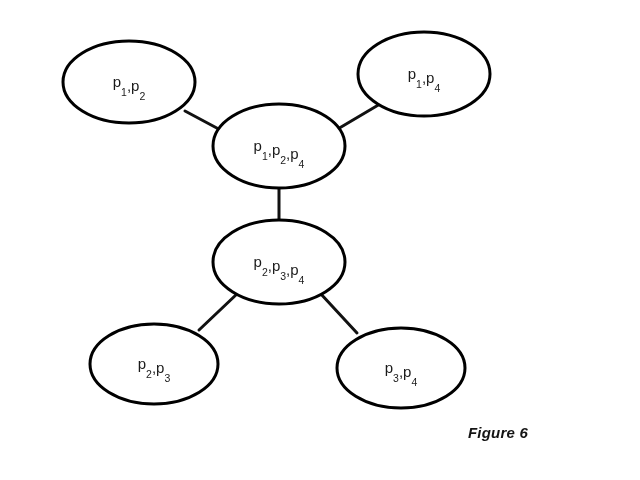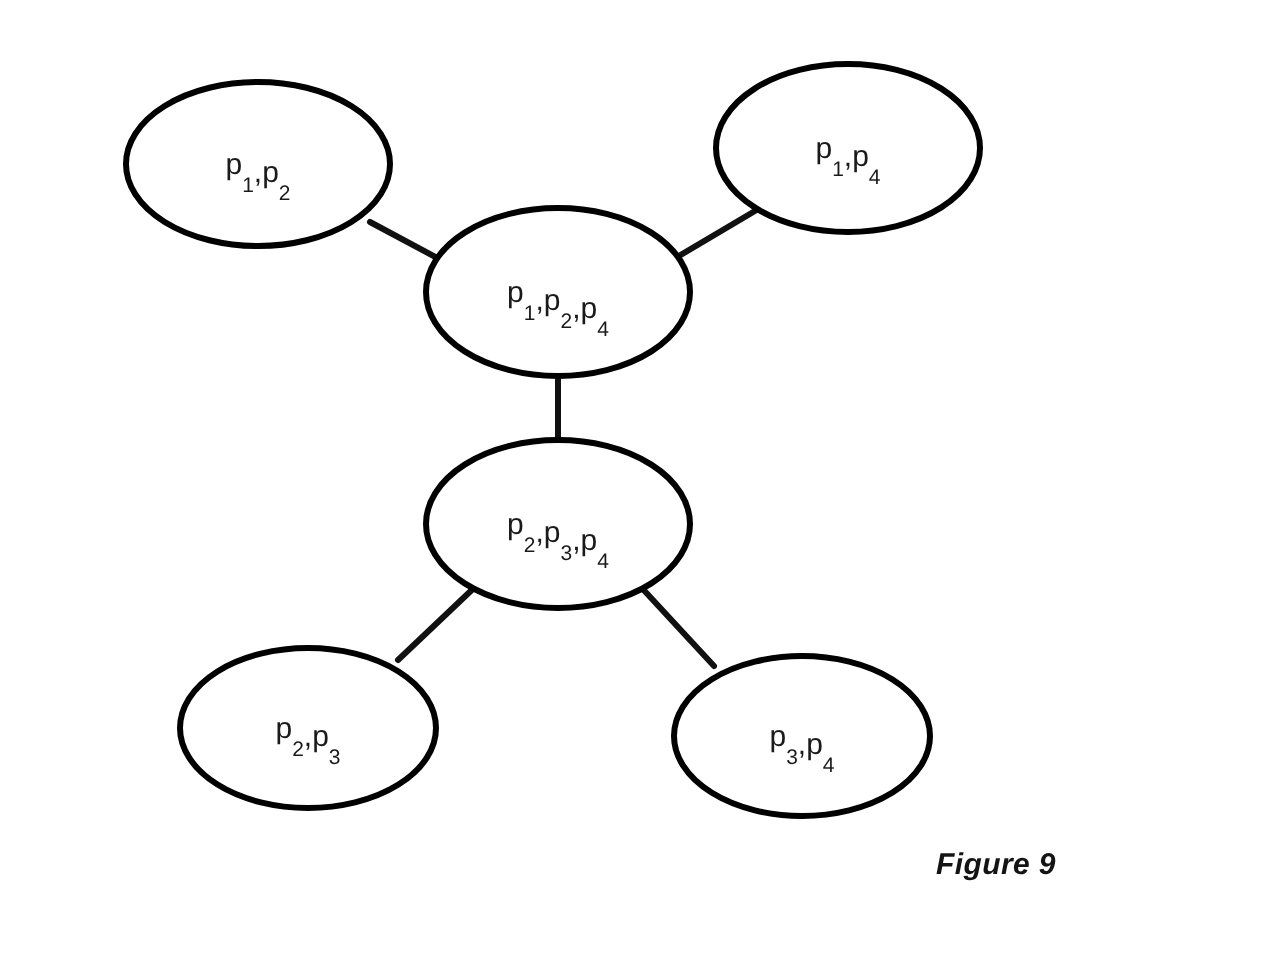--- a/index.html
+++ b/index.html
@@ -90,13 +90,13 @@
         <ellipse class="node-ellipse" cx="154" cy="364" rx="64" ry="40" stroke="#000000" fill="#ffffff"></ellipse>
         <text class="node-label" x="154" y="365" fill="#1a1a1a"><tspan>p</tspan><tspan class="sub" baseline-shift="sub" dy="4" font-size="10.5">2</tspan><tspan dy="-4"></tspan><tspan>,</tspan><tspan>p</tspan><tspan class="sub" baseline-shift="sub" dy="4" font-size="10.5">3</tspan><tspan dy="-4"></tspan></text>
       </g>
       <g>
         <ellipse class="node-ellipse" cx="401" cy="368" rx="64" ry="40" stroke="#000000" fill="#ffffff"></ellipse>
         <text class="node-label" x="401" y="369" fill="#1a1a1a"><tspan>p</tspan><tspan class="sub" baseline-shift="sub" dy="4" font-size="10.5">3</tspan><tspan dy="-4"></tspan><tspan>,</tspan><tspan>p</tspan><tspan class="sub" baseline-shift="sub" dy="4" font-size="10.5">4</tspan><tspan dy="-4"></tspan></text>
       </g>
     </g>
 </svg>
 
-<div class="figure-caption">Figure 9</div>
+<div class="figure-caption">Figure 6</div>
 
 </body></html>

